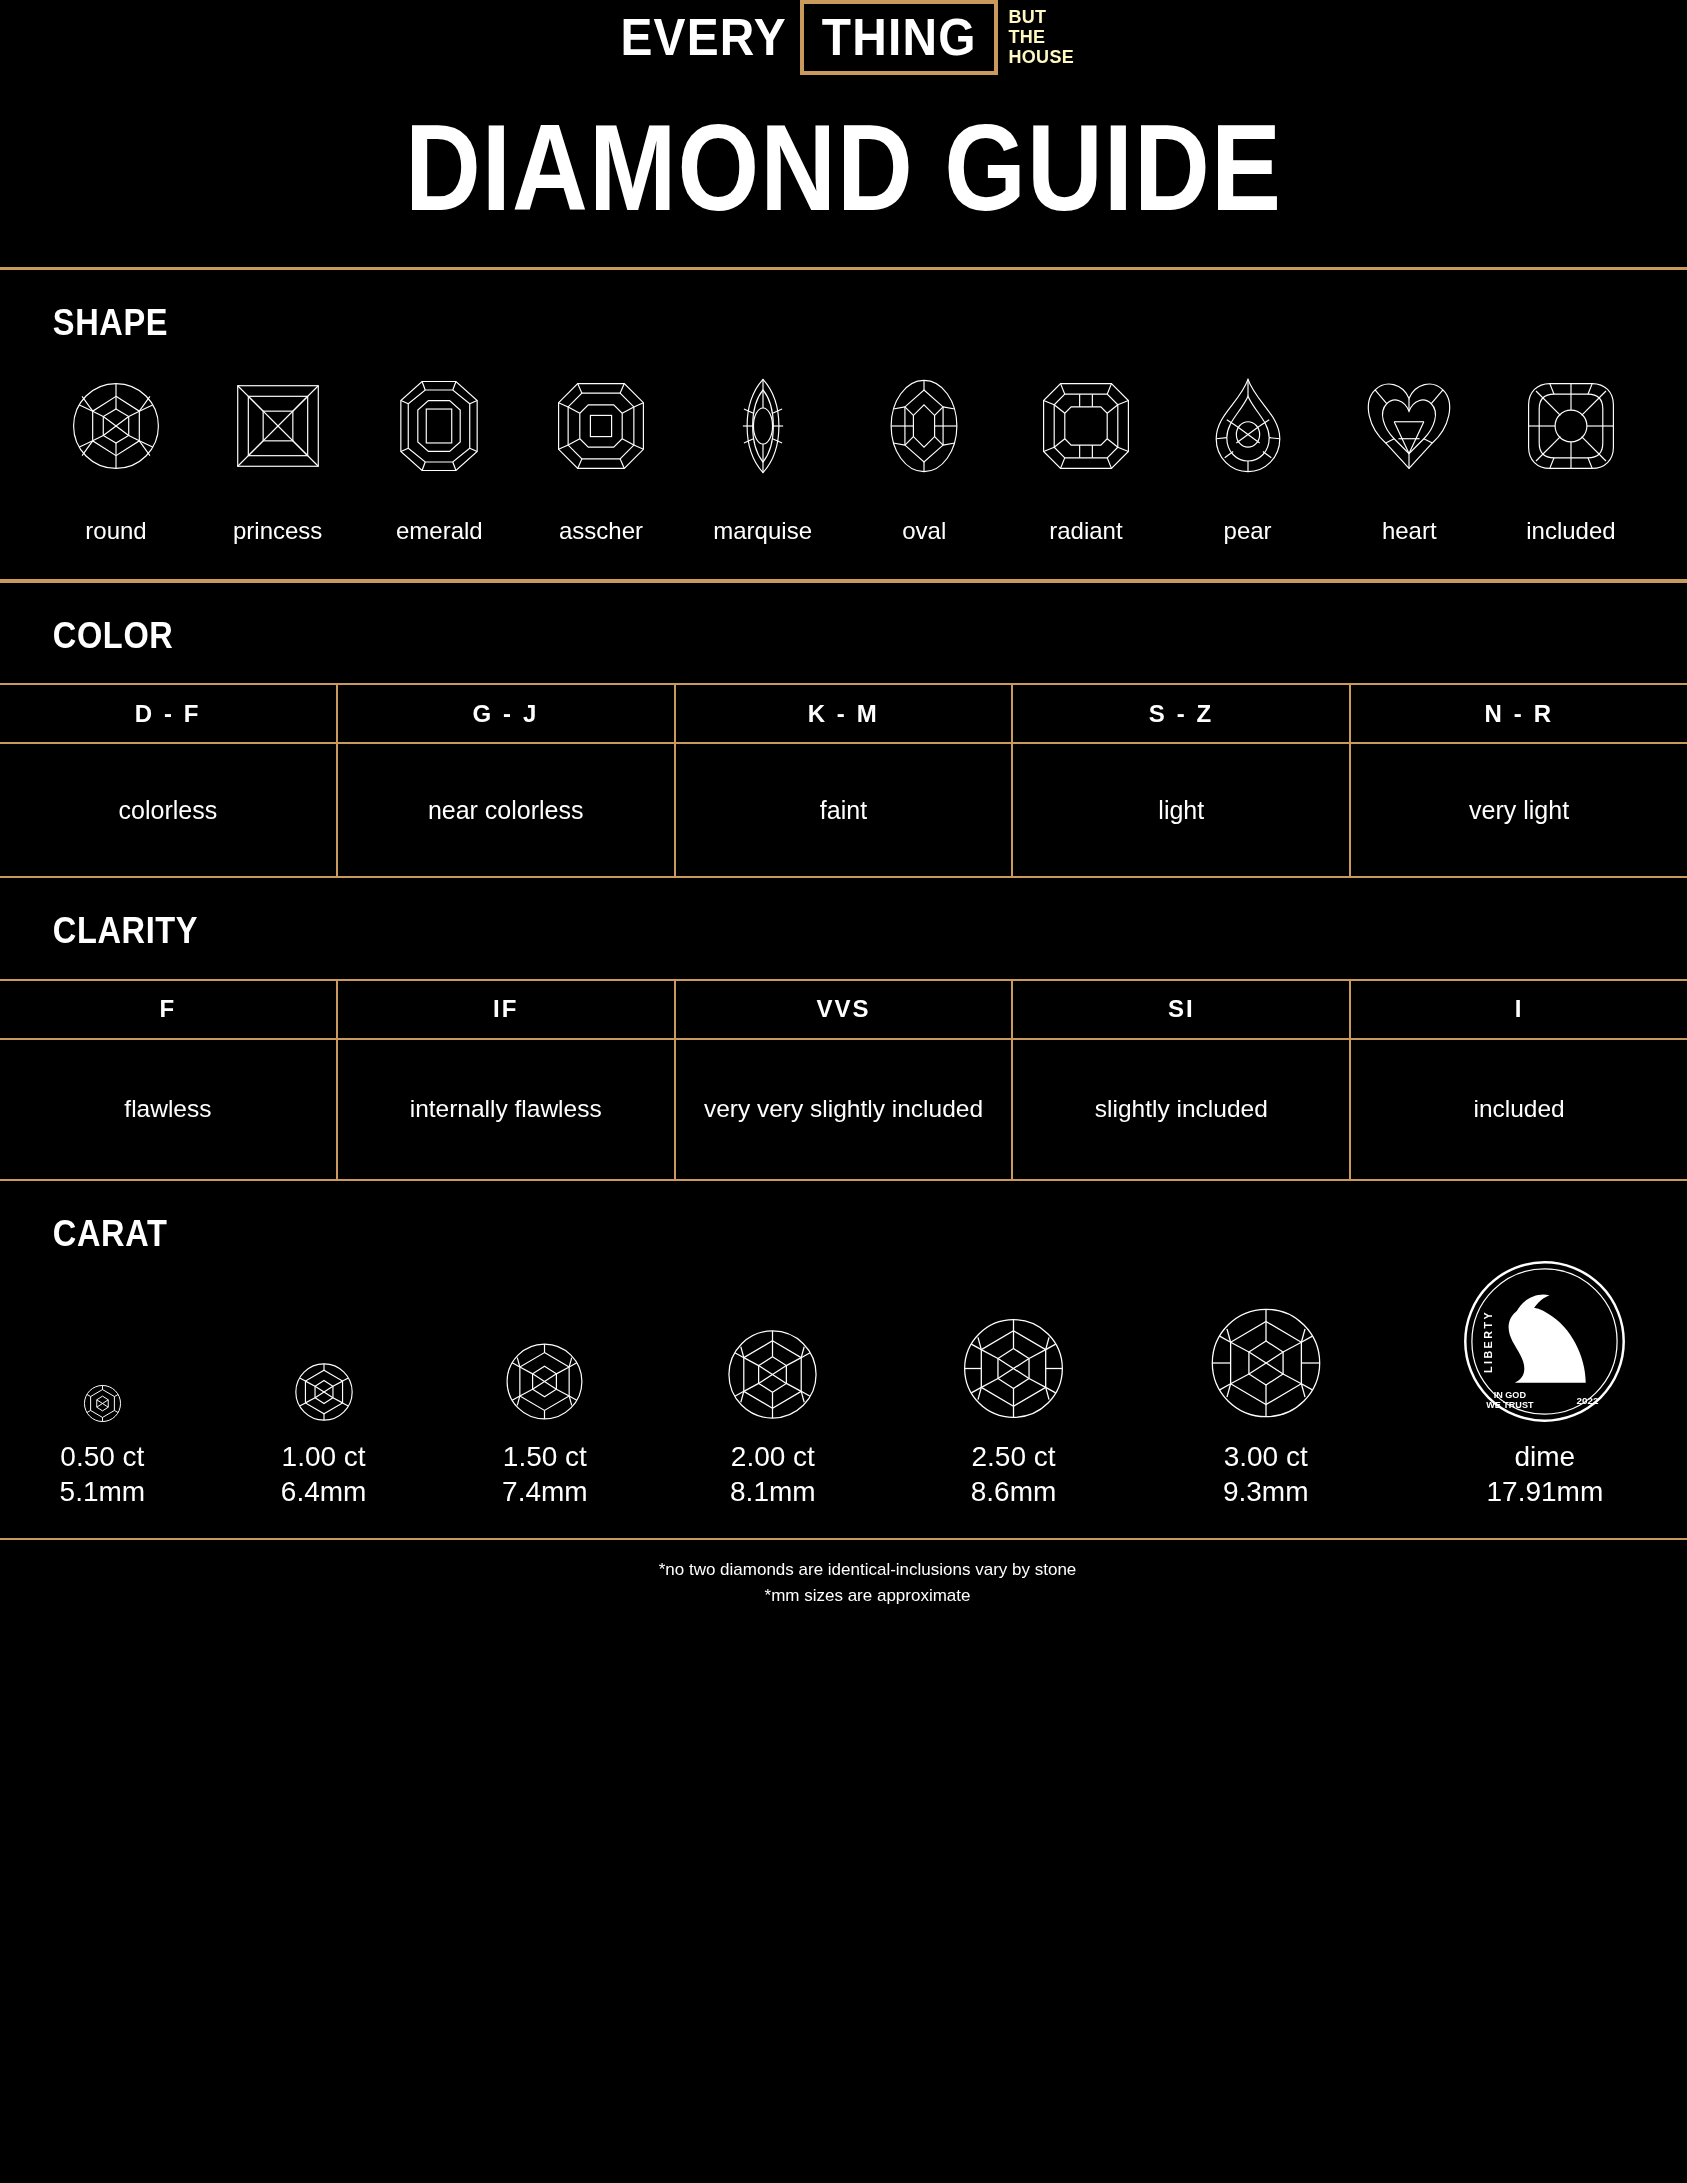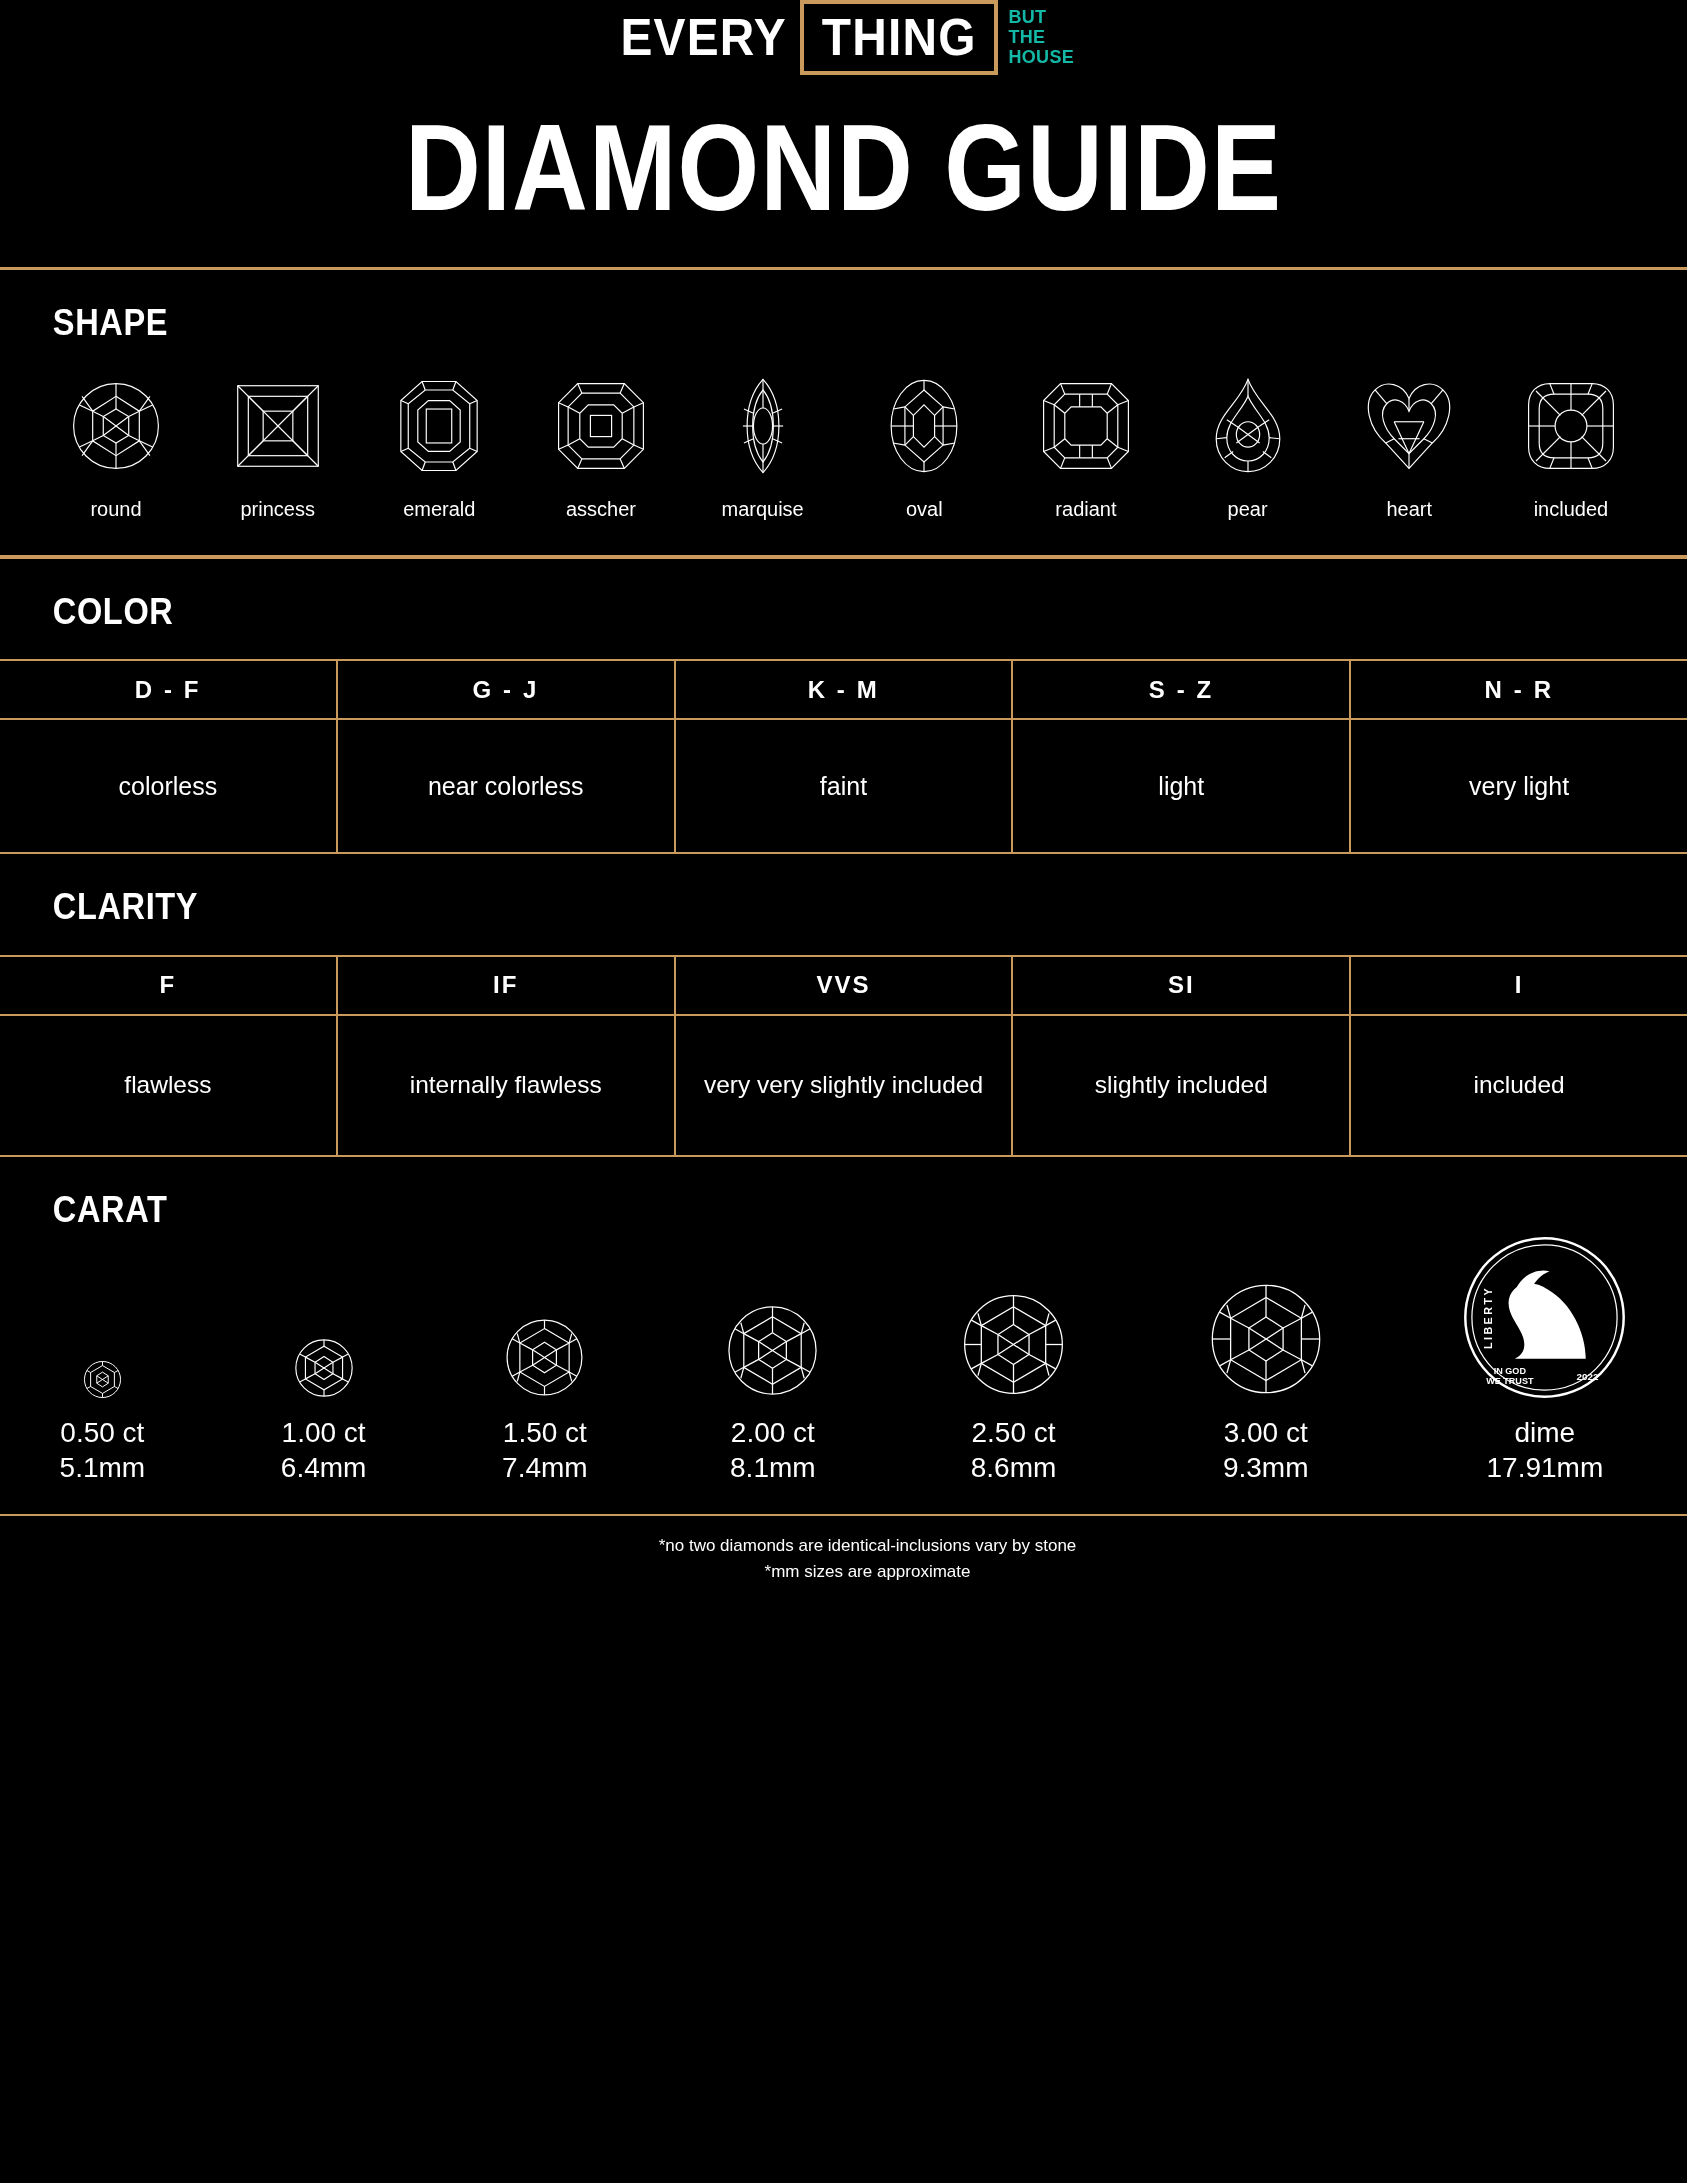--- a/index.html
+++ b/index.html
@@ -50,21 +50,21 @@
     transform: scaleX(0.92);
     display: inline-block;
   }
   .logo-right {
     margin-left: 10.6px;
     text-align: left;
     font-size: 18px;
     font-weight: bold;
     line-height: 1.12;
     letter-spacing: 0.3px;
-    color: #14b8a6;
+    color: #fef9c3;
   }
   .main-title {
     margin-top: 32px;
     font-family: "Liberation Sans", sans-serif;
     font-weight: bold;
     font-size: 122px;
     letter-spacing: 1.3px;
     line-height: 1;
     transform: scaleX(0.86);
     color: #ffffff;
@@ -100,22 +100,22 @@
     width: 126px;
     text-align: center;
   }
   .shape-svg {
     height: 112px;
     display: flex;
     align-items: center;
     justify-content: center;
   }
   .shape-label {
-    margin-top: 16px;
-    font-size: 20px;
+    margin-top: 35px;
+    font-size: 24px;
     color: #ffffff;
   }
   .shape-block-pad { padding-bottom: 34px; }
 
   
   .grid-table {
     display: flex;
     width: 1687px;
     border-top: 2.6px solid #c99a5b;
     border-bottom: 2.6px solid #c99a5b;

